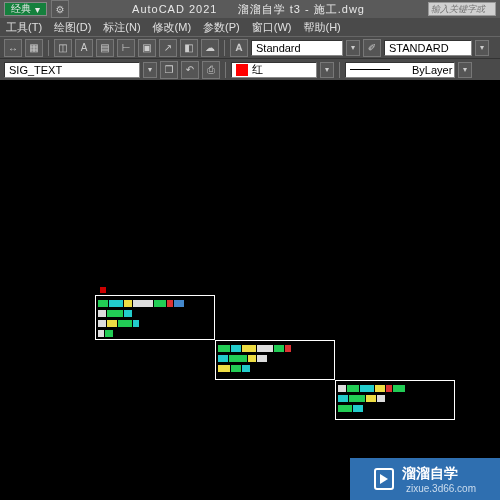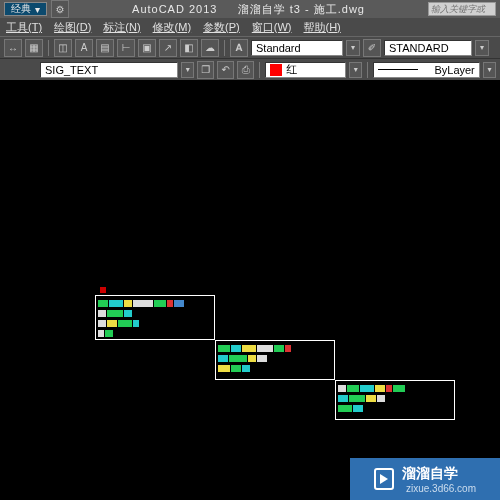--- a/index.html
+++ b/index.html
@@ -1,34 +1,34 @@
 <!DOCTYPE html>
 <html><head>
 <meta charset="utf-8">
 <style>
 * { margin: 0; padding: 0; box-sizing: border-box; font-family: "Microsoft YaHei", SimSun, sans-serif; }
 body { width: 500px; height: 500px; background: #000; overflow: hidden; position: relative; }
 
 .titlebar { background: #5a5a5a; height: 18px; display: flex; align-items: center; padding: 0 4px; color: #e8e8e8; font-size: 11px; }
-.titlebar .workspace { background: #0c4a6e; border: 1px solid #888; padding: 0 6px; height: 14px; font-size: 10px; display: flex; align-items: center; margin-right: 4px; }
+.titlebar .workspace { background: #15803d; border: 1px solid #888; padding: 0 6px; height: 14px; font-size: 10px; display: flex; align-items: center; margin-right: 4px; }
 .titlebar .title { flex: 1; text-align: center; letter-spacing: 1px; }
 .titlebar .search { background: #d0d0d0; border: 1px solid #999; width: 68px; height: 14px; font-size: 9px; color: #666; padding: 0 2px; font-style: italic; }
 
 .menubar { background: #4a4a4a; height: 18px; display: flex; align-items: center; padding: 0 6px; color: #e0e0e0; font-size: 11px; }
-.menubar span { margin-right: 12px; text-decoration: underline; }
+.menubar span { margin-right: 12px; }
 
 .toolbar1 { background: #4a4a4a; height: 22px; display: flex; align-items: center; padding: 0 4px; gap: 3px; border-top: 1px solid #666; }
 .tb-btn { width: 18px; height: 18px; background: #555; border: 1px solid #777; display: flex; align-items: center; justify-content: center; font-size: 10px; color: #ccc; cursor: pointer; }
 .tb-sep { width: 1px; height: 16px; background: #777; margin: 0 2px; }
 .tb-input { background: #fff; border: 1px inset #888; height: 16px; font-size: 11px; padding: 0 4px; }
 .tb-drop { width: 14px; height: 16px; background: #555; border: 1px solid #777; color: #ccc; font-size: 8px; display: flex; align-items: center; justify-content: center; cursor: pointer; }
 .swatch { width: 12px; height: 12px; display: inline-block; }
 
 .toolbar2 { background: #4a4a4a; height: 22px; display: flex; align-items: center; padding: 0 4px; gap: 3px; border-top: 1px solid #333; }
-.layer-input { width: 147px; margin-left: 36px; }
+.layer-input { width: 136px; }
 
 .canvas { position: absolute; top: 80px; left: 0; right: 0; bottom: 0; background: #000; }
 .box { position: absolute; border: 1px solid #fff; background: #000; }
 .box1 { left: 95px; top: 215px; width: 120px; height: 45px; }
 .box2 { left: 215px; top: 260px; width: 120px; height: 40px; }
 .box3 { left: 335px; top: 300px; width: 120px; height: 40px; }
 .boxcontent { padding: 2px; }
 .textline { height: 8px; margin: 2px 0; display: flex; gap: 1px; }
 .frag { height: 7px; display: inline-block; }
 .redmark { position: absolute; left: 100px; top: 207px; width: 6px; height: 6px; background: #c00; }
@@ -48,21 +48,21 @@
 </head>
 <body>
 
 <div class="titlebar">
   <div class="workspace">
     <span>经典</span>
     <span style="margin-left:4px">▾</span>
   </div>
   <div class="tb-btn">⚙</div>
   <div class="title">
-    <span>AutoCAD 2013</span>
+    <span>AutoCAD 2021</span>
     &nbsp;&nbsp;&nbsp;
     <span>溜溜自学 t3 - 施工.dwg</span>
   </div>
   <input class="search" placeholder="输入关键字或" style="">
 </div>
 
 <div class="menubar">
   <span>工具(T)</span>
   <span>绘图(D)</span>
   <span>标注(N)</span>
@@ -105,21 +105,21 @@
   <div class="tb-btn">❐</div>
   <div class="tb-btn">↶</div>
   <div class="tb-btn">⎙</div>
   <div class="tb-sep"></div>
   <div class="tb-input" style="width:86px;display:flex;align-items:center;gap:4px">
     <span class="swatch" style="background:#ff0000"></span>
     <span>红</span>
   </div>
   <div class="tb-drop">▾</div>
   <div class="tb-sep"></div>
-  <div class="tb-input" style="width:110px;display:flex;align-items:center;gap:16px">
+  <div class="tb-input" style="width:110px;display:flex;align-items:center;gap:22px">
     <span style="flex:0 0 40px;border-top:1px solid #000;height:0"></span>
     <span>ByLayer</span>
   </div>
   <div class="tb-drop">▾</div>
 </div>
 
 <div class="canvas">
   <div class="redmark"></div>
 
   <div class="box box1">

